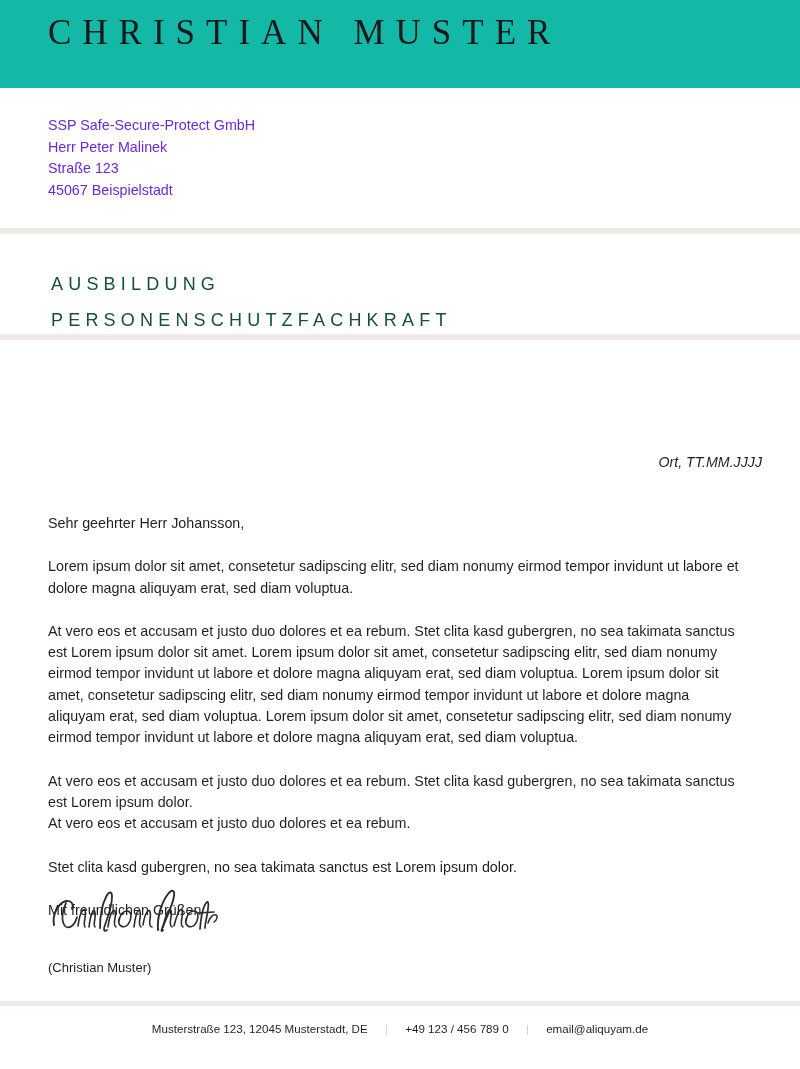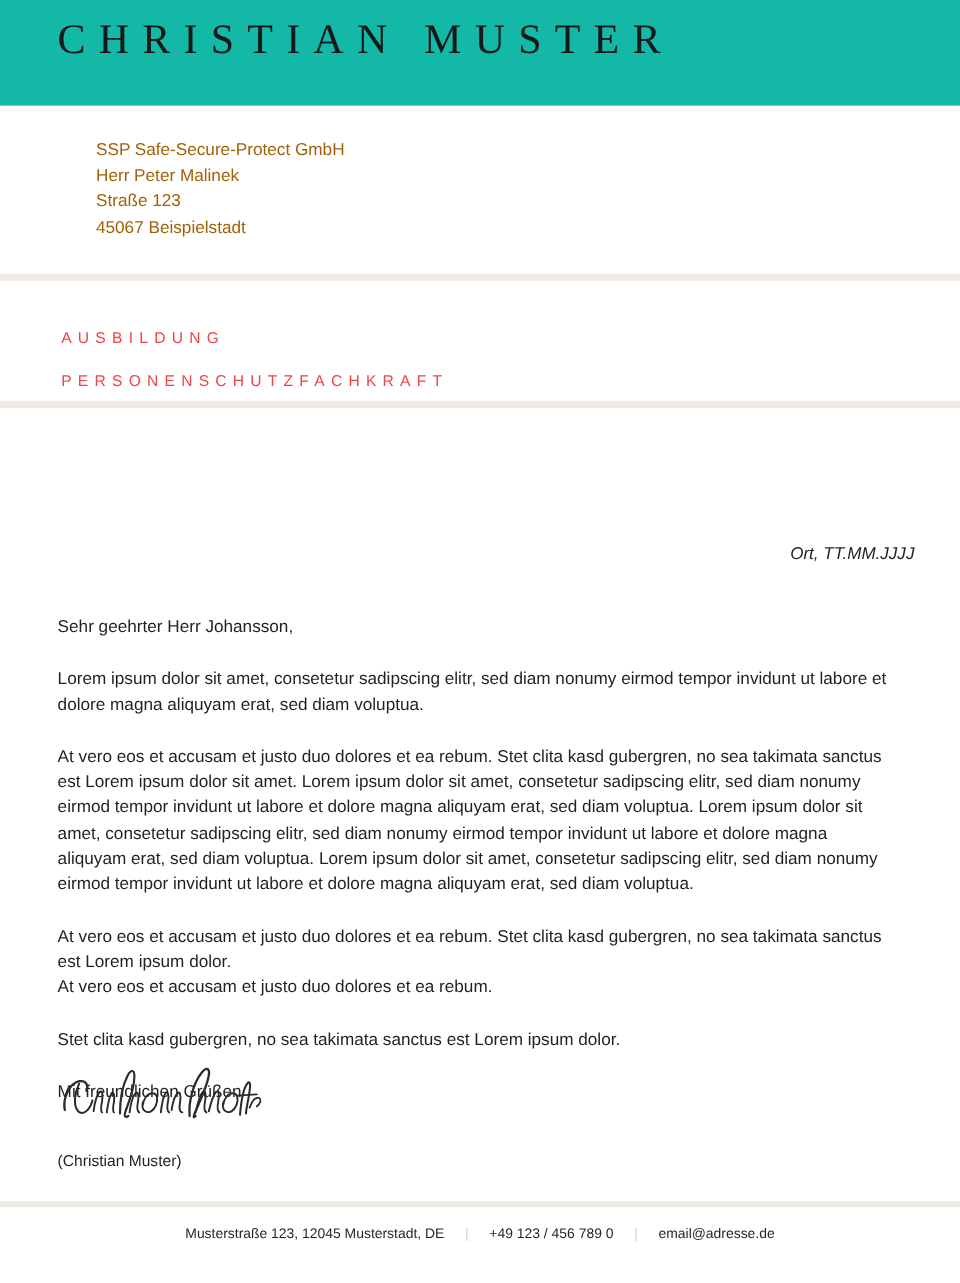--- a/index.html
+++ b/index.html
@@ -38,22 +38,21 @@
     white-space: pre;
   }
 
   
   .address-block {
     position: absolute;
     left: 48px;
     top: 115px;
     font-size: 14.3px;
     line-height: 21.5px;
-    color: #a16207;
-    margin-left: 32px;
+    color: #6d28d9;
   }
   .address-line { white-space: pre; }
 
   
   .rule {
     position: absolute;
     left: 0;
     width: 800px;
     height: 6px;
     background: #efebe4;
@@ -68,23 +67,23 @@
     left: 0;
     top: 234px;
     width: 800px;
     height: 100px;
     overflow: hidden;
   }
   .subject-line {
     position: absolute;
     left: 51px;
     font-family: "Liberation Sans", sans-serif;
-    font-size: 13px;
+    font-size: 18px;
     letter-spacing: 5.2px;
-    color: #ef4444;
+    color: #14532d;
     white-space: pre;
   }
   .subject-line-1 { top: 40px; }
   .subject-line-2 { top: 76px; }
 
   
   .date-line {
     position: absolute;
     right: 38px;
     top: 454px;
@@ -202,14 +201,14 @@
 
 <div class="signature-caption">(Christian Muster)</div>
 
 <div class="rule rule-footer"></div>
 
 <div class="footer">
   <span class="footer-item">Musterstraße 123, 12045 Musterstadt, DE</span>
   <span class="footer-sep">|</span>
   <span class="footer-item">+49 123 / 456 789 0</span>
   <span class="footer-sep">|</span>
-  <span class="footer-item">email@adresse.de</span>
+  <span class="footer-item">email@aliquyam.de</span>
 </div>
 
 </body></html>

